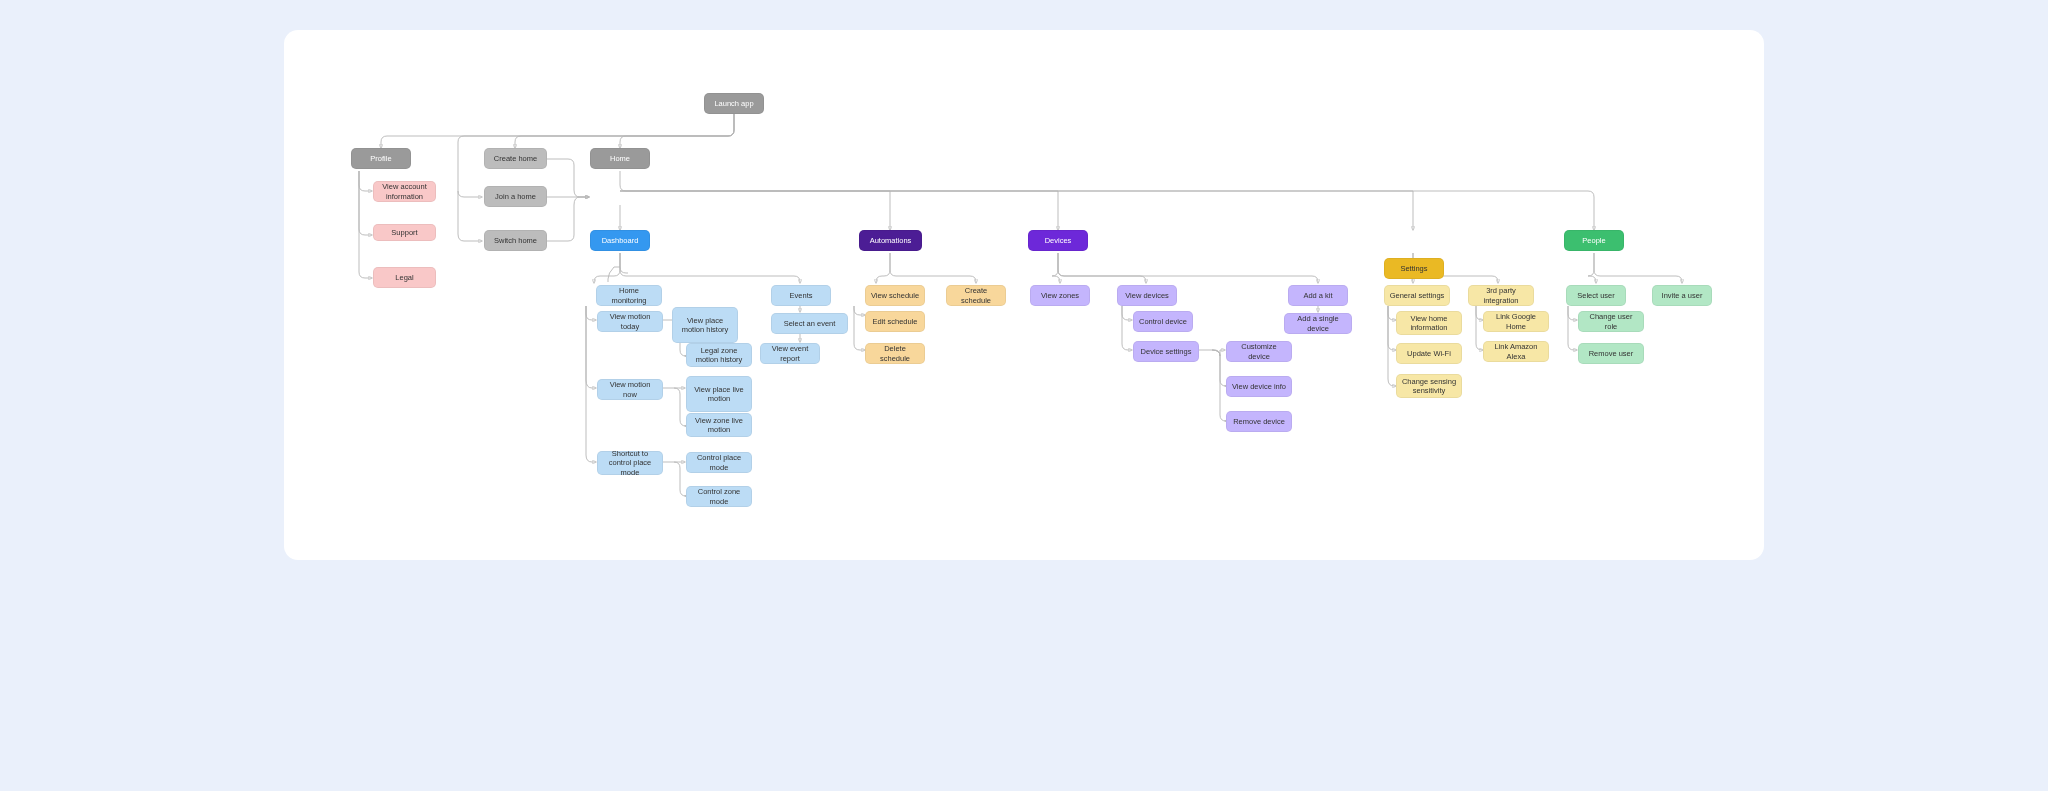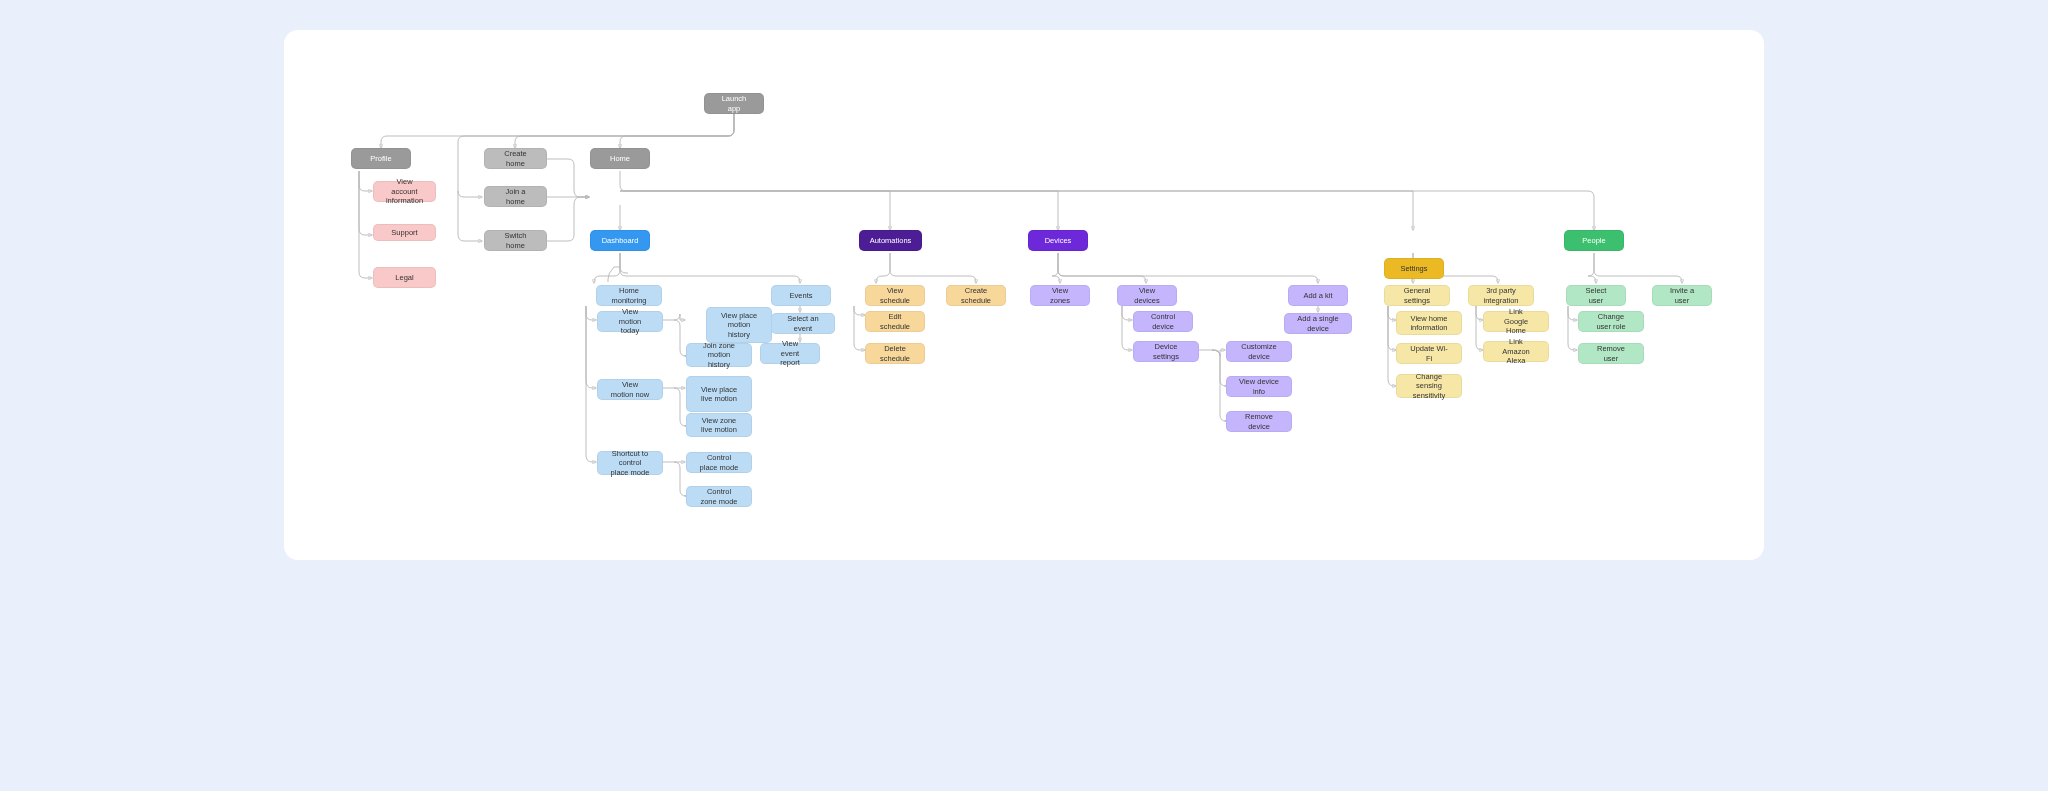--- a/index.html
+++ b/index.html
@@ -18,21 +18,21 @@
     position: relative;
   }
   .node {
     position: absolute;
     border-radius: 5px;
     font-size: 7.5px;
     display: flex;
     align-items: center;
     justify-content: center;
     text-align: center;
-    padding: 2px 12px;
+    padding: 2px 4px;
     line-height: 1.25;
     color: #333;
     border: 1px solid rgba(0,0,0,0.05);
   }
   .gray   { background: #9a9a9a; color: #fff; }
   .gray2  { background: #bcbcbc; color: #333; }
   .pink   { background: #f9c8c8; }
   .blue-h { background: #3498f0; color: #fff; }
   .blue   { background: #bcdcf5; }
   .orange-h { background: #4c1d95; color: #fff; }
@@ -159,32 +159,32 @@
 <div class="node blue-h" style="left:306px;top:200px;width:60px;height:21px">Dashboard</div>
 <div class="node orange-h" style="left:575px;top:200px;width:63px;height:21px">Automations</div>
 <div class="node purple-h" style="left:744px;top:200px;width:60px;height:21px">Devices</div>
 <div class="node yellow-h" style="left:1100px;top:200px;width:60px;height:21px">Settings</div>
 <div class="node green-h" style="left:1280px;top:200px;width:60px;height:21px">People</div>
 
 <div class="node blue" style="left:312px;top:255px;width:66px;height:21px">Home monitoring</div>
 <div class="node blue" style="left:487px;top:255px;width:60px;height:21px">Events</div>
 
 <div class="node blue" style="left:313px;top:281px;width:66px;height:21px">View motion today</div>
-<div class="node blue" style="left:422px;top:277px;width:66px;height:36px">View place motion history</div>
-<div class="node blue" style="left:402px;top:313px;width:66px;height:24px">Join zone motion history</div>
+<div class="node blue" style="left:388px;top:277px;width:66px;height:36px">View place motion history</div>
+<div class="node blue" style="left:402px;top:313px;width:66px;height:24px">Legal zone motion history</div>
 
 <div class="node blue" style="left:313px;top:349px;width:66px;height:21px">View motion now</div>
 <div class="node blue" style="left:402px;top:346px;width:66px;height:36px">View place live motion</div>
 <div class="node blue" style="left:402px;top:383px;width:66px;height:24px">View zone live motion</div>
 
 <div class="node blue" style="left:313px;top:421px;width:66px;height:24px">Shortcut to control place mode</div>
 <div class="node blue" style="left:402px;top:422px;width:66px;height:21px">Control place mode</div>
 <div class="node blue" style="left:402px;top:456px;width:66px;height:21px">Control zone mode</div>
 
-<div class="node blue" style="left:487px;top:283px;width:64px;height:21px">Select an event</div>
+<div class="node blue" style="left:487px;top:283px;width:77px;height:21px">Select an event</div>
 <div class="node blue" style="left:476px;top:313px;width:60px;height:21px">View event report</div>
 
 <div class="node orange" style="left:581px;top:255px;width:60px;height:21px">View schedule</div>
 <div class="node orange" style="left:662px;top:255px;width:60px;height:21px">Create schedule</div>
 <div class="node orange" style="left:581px;top:281px;width:60px;height:21px">Edit schedule</div>
 <div class="node orange" style="left:581px;top:313px;width:60px;height:21px">Delete schedule</div>
 
 <div class="node purple" style="left:746px;top:255px;width:60px;height:21px">View zones</div>
 <div class="node purple" style="left:833px;top:255px;width:60px;height:21px">View devices</div>
 <div class="node purple" style="left:1004px;top:255px;width:60px;height:21px">Add a kit</div>

